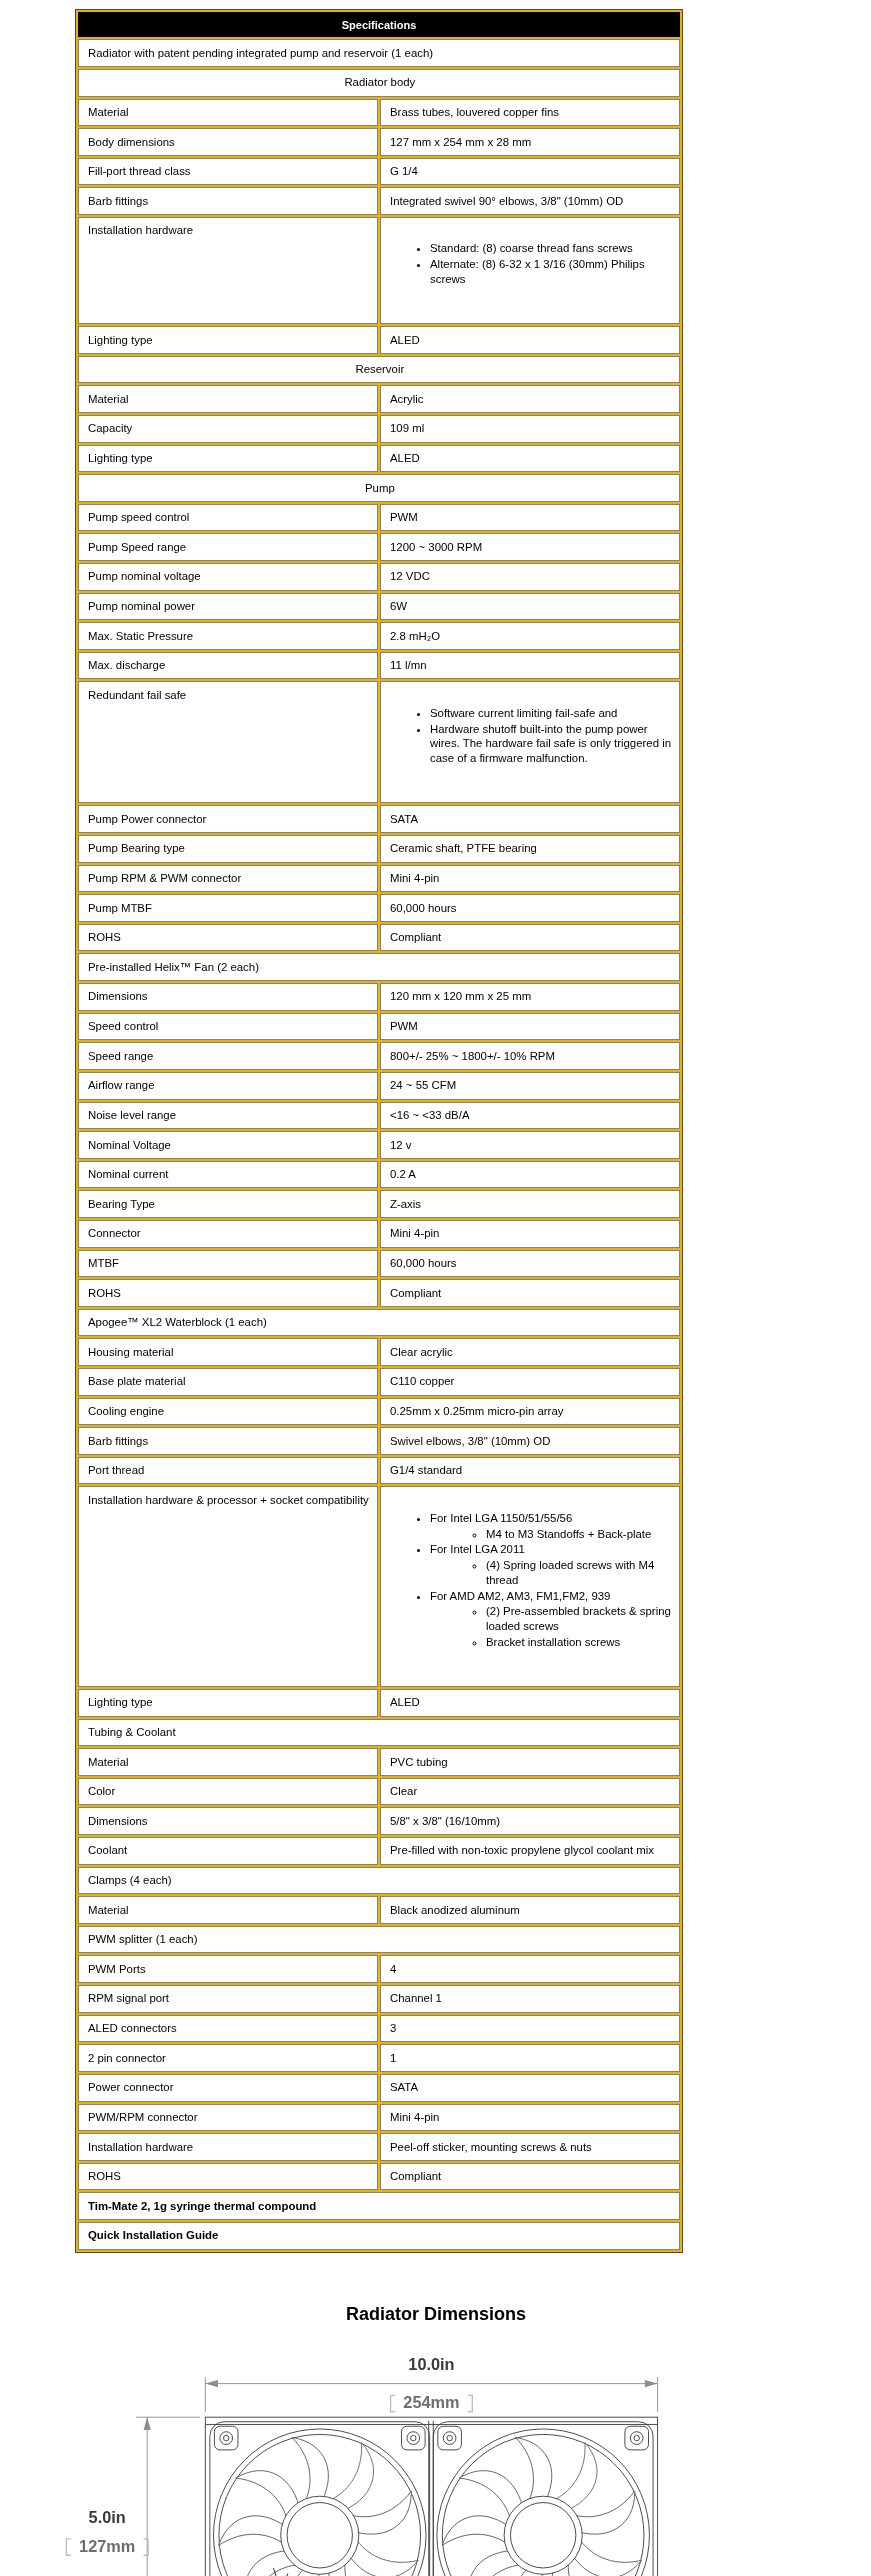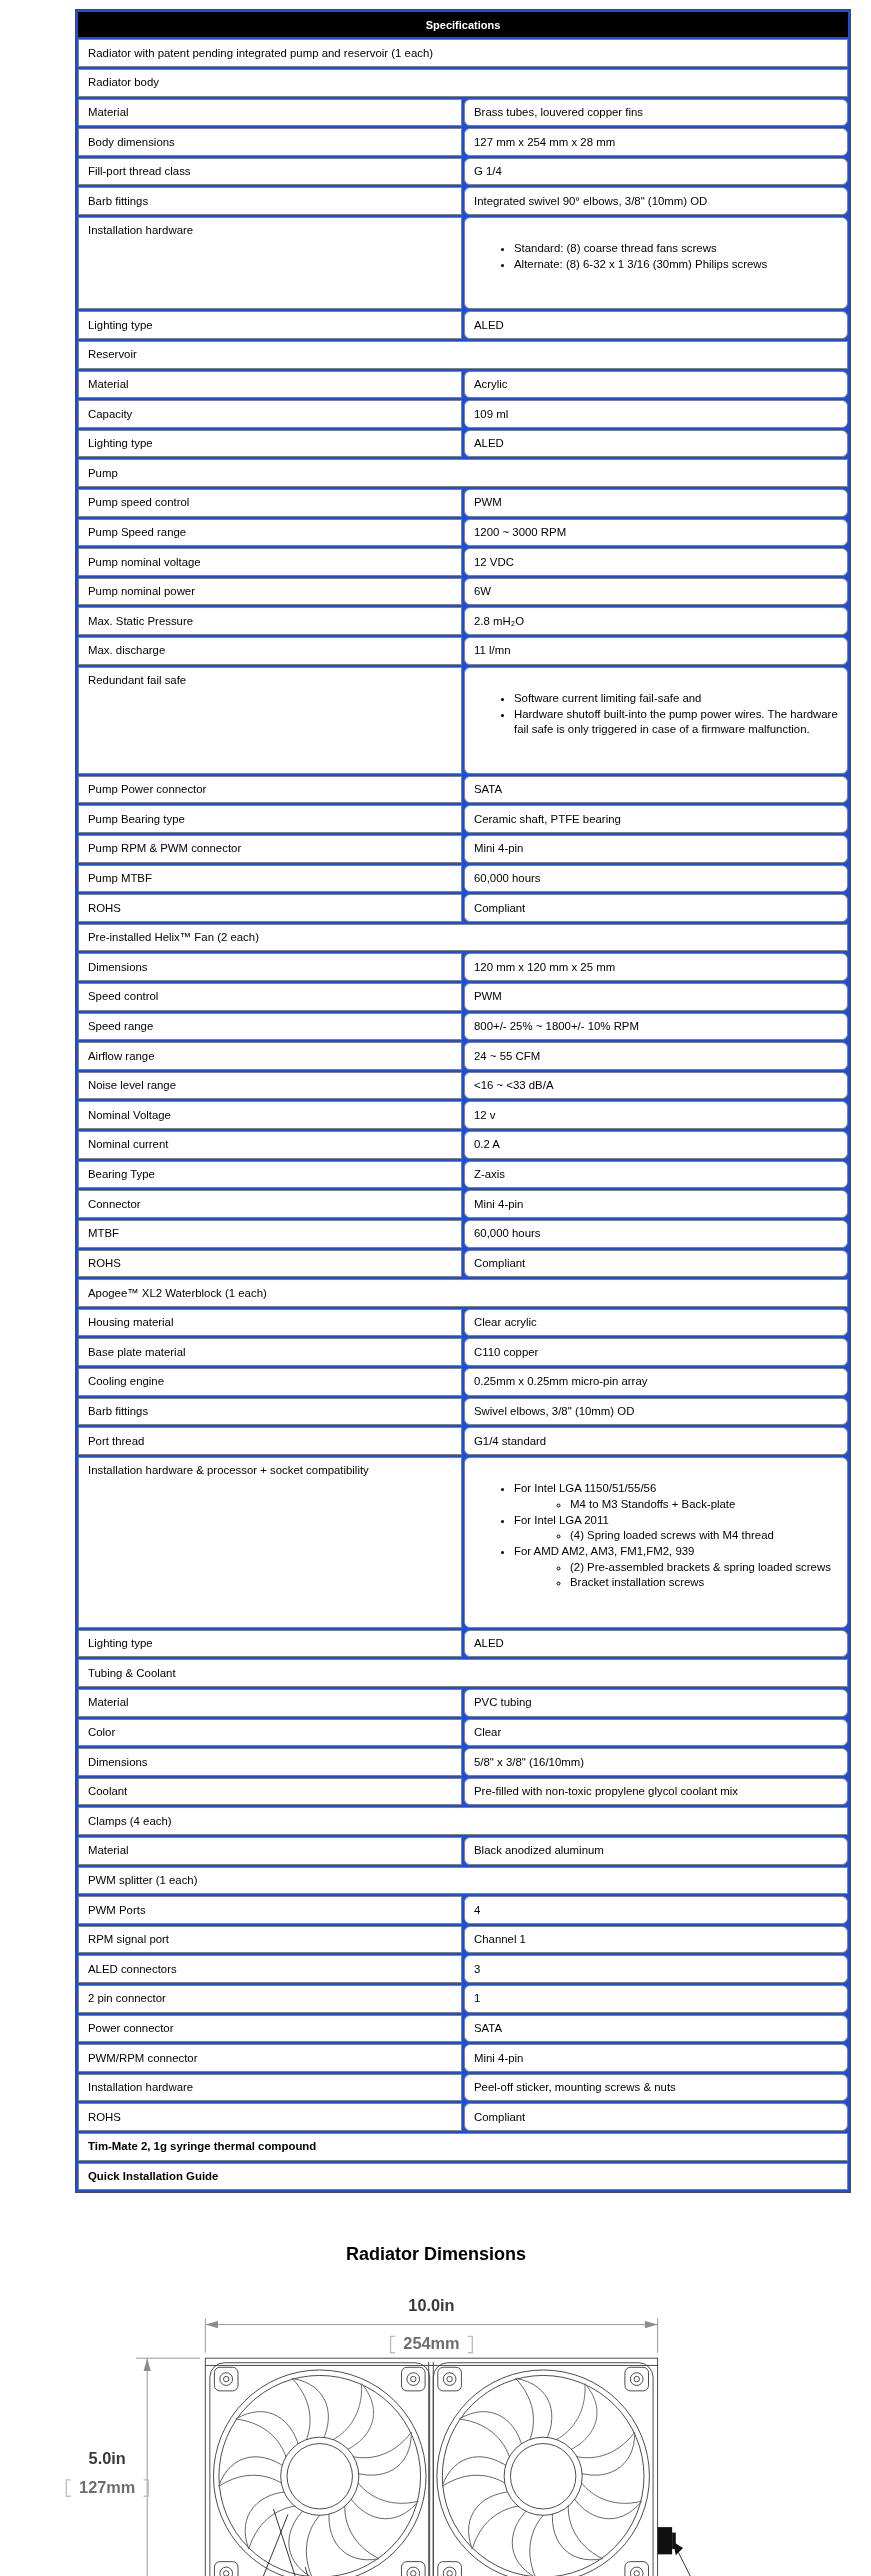--- a/index.html
+++ b/index.html
@@ -1,26 +1,26 @@
 <!DOCTYPE html>
 <html style="font-size:14.5px"><head>
 <meta charset="utf-8">
 <style>
   html,body{margin:0;padding:0;background:#fff;}
   body{width:872px;font-family:"Liberation Sans",sans-serif;color:#000;}
-  table.spec{width:776px;margin:9px 0 0 75px;border-collapse:separate;border-spacing:2.7px;
-    border:1.8px solid #4a4a4a;background:#1d4ed8;font-size:11.4px;line-height:1.3;table-layout:fixed;}
+  table.spec{width:608px;margin:9px 0 0 75px;border-collapse:separate;border-spacing:2.7px;
+    border:1.8px solid #4a4a4a;background:#eab308;font-size:11.4px;line-height:1.3;table-layout:fixed;}
   table.spec th.main{background:#000;color:#fff;border:0.9px solid #000;font-size:11px;
     font-weight:bold;text-align:center;padding:4.5px 3.6px;}
   table.spec td{border:0.9px solid #828282;padding:5.4px 7.3px 5.4px 9px;vertical-align:top;background:#fff;}
   td.section{background:#F0C000;text-align:left;border:0.9px solid #9a9a9a;padding:5.4px 3.6px;}
-  td.subheader{text-align:left;}
+  td.subheader{text-align:center;}
   td.full{text-align:left;font-weight:bold;}
   td.label{width:198px;}
-  td.value{padding-left:12.7px;border-radius:6px;}
+  td.value{padding-left:12.7px;}
   ul.l1{margin:18px 0 31px 0;padding-left:40px;list-style-type:disc;}
   ul.l1 li{margin:0.9px 0;}
   ul.l2{margin:0.9px 0;padding-left:56px;list-style-type:circle;}
   .diagram-title{margin-top:51px;text-align:center;font-weight:bold;font-size:18px;}
   svg.diagram{display:block;margin-top:5.4px;font-family:"Liberation Sans",sans-serif;}
   svg .outline{stroke:#3a3a3a;stroke-width:1;fill:none;}
   svg .dim{stroke:#8c8c8c;stroke-width:1;fill:none;}
   svg .dimfill{fill:#8c8c8c;stroke:none;}
   svg .bracket{stroke:#bdbdbd;stroke-width:1.5;fill:none;}
   svg text.dim-in-dark{fill:#3a3a3a;font-size:18px;font-weight:bold;}

